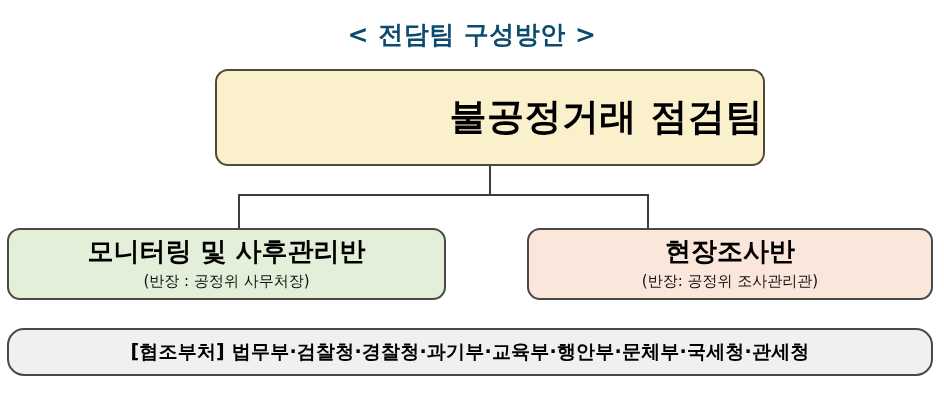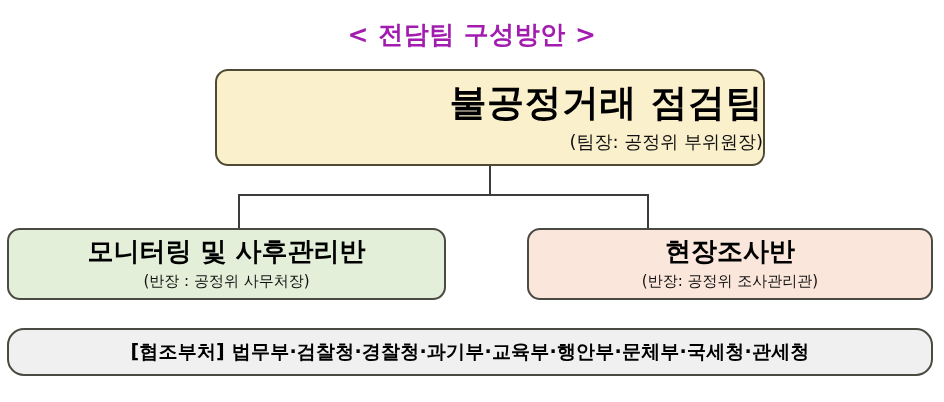--- a/index.html
+++ b/index.html
@@ -23,21 +23,21 @@
   
   .chart-title {
     position: absolute;
     left: 0;
     top: 18px;
     width: 944px;
     text-align: center;
     font-size: 25px;
     font-weight: bold;
     letter-spacing: 0.5px;
-    color: #a21caf;
+    color: #0c4a6e;
     white-space: nowrap;
   }
 
   
   .node {
     position: absolute;
     box-sizing: border-box;
     border: 2px solid #4a4a42;
     border-radius: 13px;
     display: flex;
@@ -169,21 +169,20 @@
 
   <div class="chart-title">&lt; 전담팀 구성방안 &gt;</div>
 
   <div class="connector conn-v" id="conn-stem"></div>
   <div class="connector conn-h" id="conn-bus"></div>
   <div class="connector conn-v" id="conn-drop-left"></div>
   <div class="connector conn-v" id="conn-drop-right"></div>
 
   <div class="node" id="node-root">
     <div class="node-title">불공정거래 점검팀</div>
-    <div class="node-sub">(팀장: 공정위 부위원장)</div>
   </div>
 
   <div class="node" id="node-monitoring">
     <div class="node-title">모니터링 및 사후관리반</div>
     <div class="node-sub">(반장 : 공정위 사무처장)</div>
   </div>
 
   <div class="node" id="node-field">
     <div class="node-title">현장조사반</div>
     <div class="node-sub">(반장: 공정위 조사관리관)</div>

